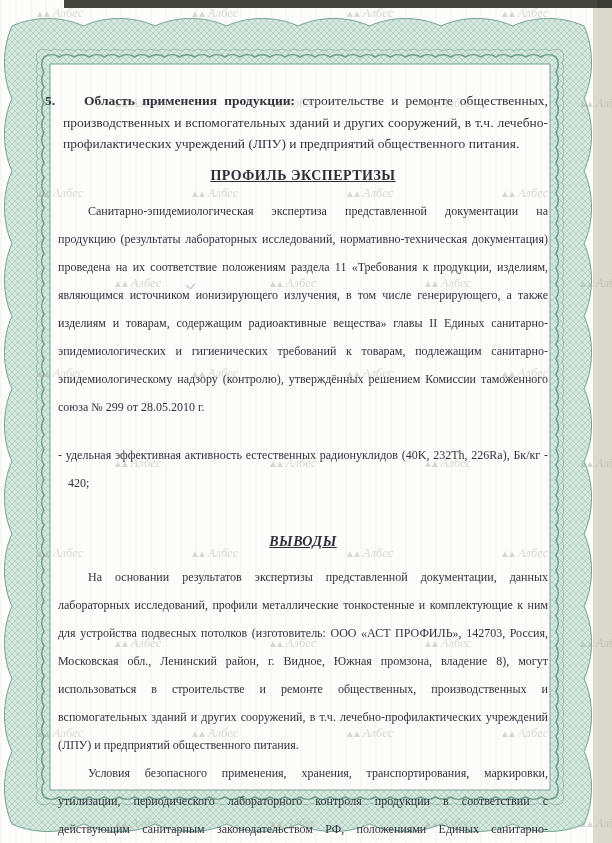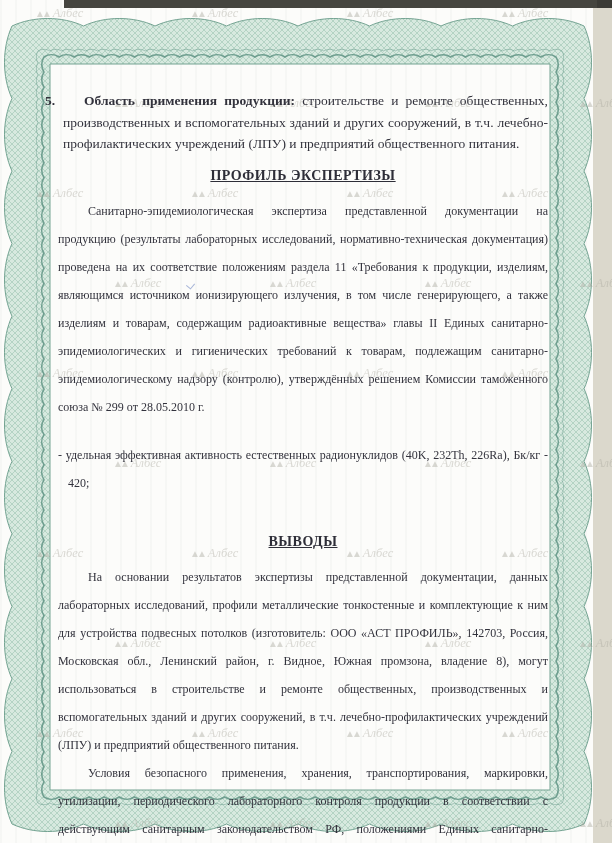--- a/index.html
+++ b/index.html
@@ -22,21 +22,21 @@
   .content{position:absolute;left:58px;top:90px;width:490px;z-index:3;color:#32323c;}
   .content p{margin:0;font-size:12px;line-height:28px;text-align:justify;}
   .indent{text-indent:30px;}
   .item5{position:relative;margin-left:5px;margin-bottom:11px;}
   .item5 .num{position:absolute;left:-18px;top:0;font-weight:bold;font-size:13.5px;line-height:21.5px;}
   .item5 .body{display:block;font-size:13.5px;line-height:21.5px;text-align:justify;text-indent:21px;}
   .b{font-weight:bold;}
   h2.doc-head{margin:13px 0 13px 0;text-align:center;font-size:14px;letter-spacing:.5px;
      font-weight:bold;text-decoration:underline;color:#2e2e38;}
   .bullet{margin-top:20px !important;padding-left:10px;text-indent:-10px;}
-  .gap-big{margin-top:37px !important;}
+  .gap-big{margin-top:37px !important;font-style:italic;}
   .pen-mark{position:absolute;left:187px;top:282px;width:6px;height:5px;
      border-left:1.2px solid rgba(100,125,190,.55);border-bottom:1.2px solid rgba(100,125,190,.55);
      transform:rotate(-50deg);z-index:4;}
 </style>
 </head>
 <body>
 
 <div class="page">
 
   <svg id="frame" width="612" height="843">

